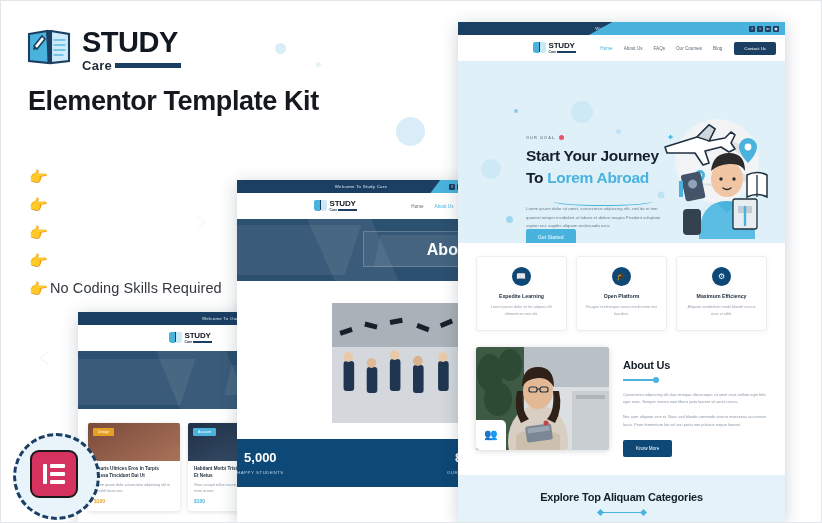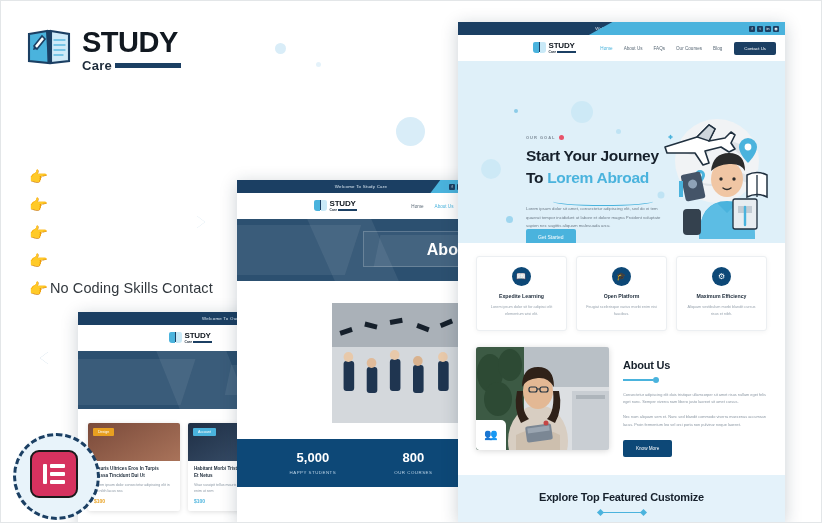--- a/index.html
+++ b/index.html
@@ -138,21 +138,21 @@
   
   #mock2 { left: 237px; top: 180px; width: 248px; height: 343px; z-index: 20; }
   #mock2 .hero2 { height: 62px; background: #2c5070; position: relative; overflow: hidden; }
   #mock2 .hero2 .h2-title { position: absolute; right: 12px; top: 22px;
        font-size: 16px; font-weight: bold; color: #fff; }
   #mock2 .hero2 .h2-box { position: absolute; right: 4px; top: 12px; width: 118px; height: 36px;
        border: 1px solid rgba(255,255,255,.2); background: rgba(255,255,255,.05); }
   #mock2 .photo2 { margin: 22px 18px 0 95px; height: 120px; position: relative; overflow: hidden;
        background: linear-gradient(#9fa9b4, #c7ccd1); }
   #mock2 .stats { margin-top: 16px; height: 48px; background: #0d4877;
-       display: flex; align-items: center; justify-content: center; gap: 58px; position: relative; }
+       display: flex; align-items: center; justify-content: space-between; gap: 58px; position: relative; }
   .stat-n { font-size: 13px; font-weight: bold; color: #fff; text-align: center; line-height: 1.1; }
   .stat-l { font-size: 4.4px; color: #bcd5e8; letter-spacing: .5px; text-align: center; margin-top: 4px; }
 
   
   #mock1 { left: 458px; top: 22px; width: 327px; height: 500px; z-index: 25; }
   #m1-hero { background: #dff0f9; position: relative; height: 182px; overflow: hidden; }
   .hero-eyebrow { position: absolute; left: 68px; top: 74px; display: flex; align-items: center; gap: 3px; }
   .hero-eyebrow .ew { font-size: 4px; font-weight: bold; color: #7d8b98; letter-spacing: 1px; }
   .hero-eyebrow .dotr { width: 5px; height: 5px; border-radius: 50%; background: #e8536a; }
   .hero-h1 { position: absolute; left: 68px; top: 84px; font-size: 15.5px; font-weight: bold;
@@ -229,38 +229,39 @@
       <div class="logo-text">
         <div class="logo-study">STUDY</div>
         <div class="logo-sub">
           <span class="logo-care">Care</span>
           <span class="logo-bar"></span>
         </div>
       </div>
     </div>
 
     <div class="headline">
+      <div>Elementor Template Kit</div>
     </div>
 
     <div class="features" id="feature-list">
         <div class="feat-row">
           <span class="feat-icon">👉</span>
         </div>
         <div class="feat-row">
           <span class="feat-icon">👉</span>
         </div>
         <div class="feat-row">
           <span class="feat-icon">👉</span>
         </div>
         <div class="feat-row">
           <span class="feat-icon">👉</span>
         </div>
         <div class="feat-row">
           <span class="feat-icon">👉</span>
-          <span class="feat-label">No Coding Skills Contact</span>
+          <span class="feat-label">No Coding Skills Required</span>
         </div>
       </div>
 
     <div class="nav-tri-left"></div>
     <div class="nav-tri-mid"></div>
 
     <div class="el-badge">
       <div class="el-dash"></div>
       <div class="el-square">
         <div class="el-bar-v"></div>
@@ -571,20 +572,20 @@
       <div class="ab-r">
         <div class="ab-t">About Us</div>
         <div class="ab-div"></div>
         <div class="ab-p">Consectetur adipiscing elit duis tristique ullamcorper sit amet risus nullam eget felis eget nunc. Semper viverra nam libero justo laoreet sit amet cursus.</div>
         <div class="ab-p">Nec nam aliquam sem et. Nunc sed blandit commodo viverra maecenas accumsan lacus. Proin fermentum leo vel orci porta non pulvinar neque laoreet.</div>
         <div class="ab-btn">Know More</div>
       </div>
     </div>
 
     <div class="cat-sec">
-      <div class="cat-t">Explore Top Featured Customize</div>
+      <div class="cat-t">Explore Top Aliquam Categories</div>
       <div class="cat-div"></div>
 
     </div>
   </div>
 
   <div class="frame-border"></div>
 </div>
 
 </body></html>

